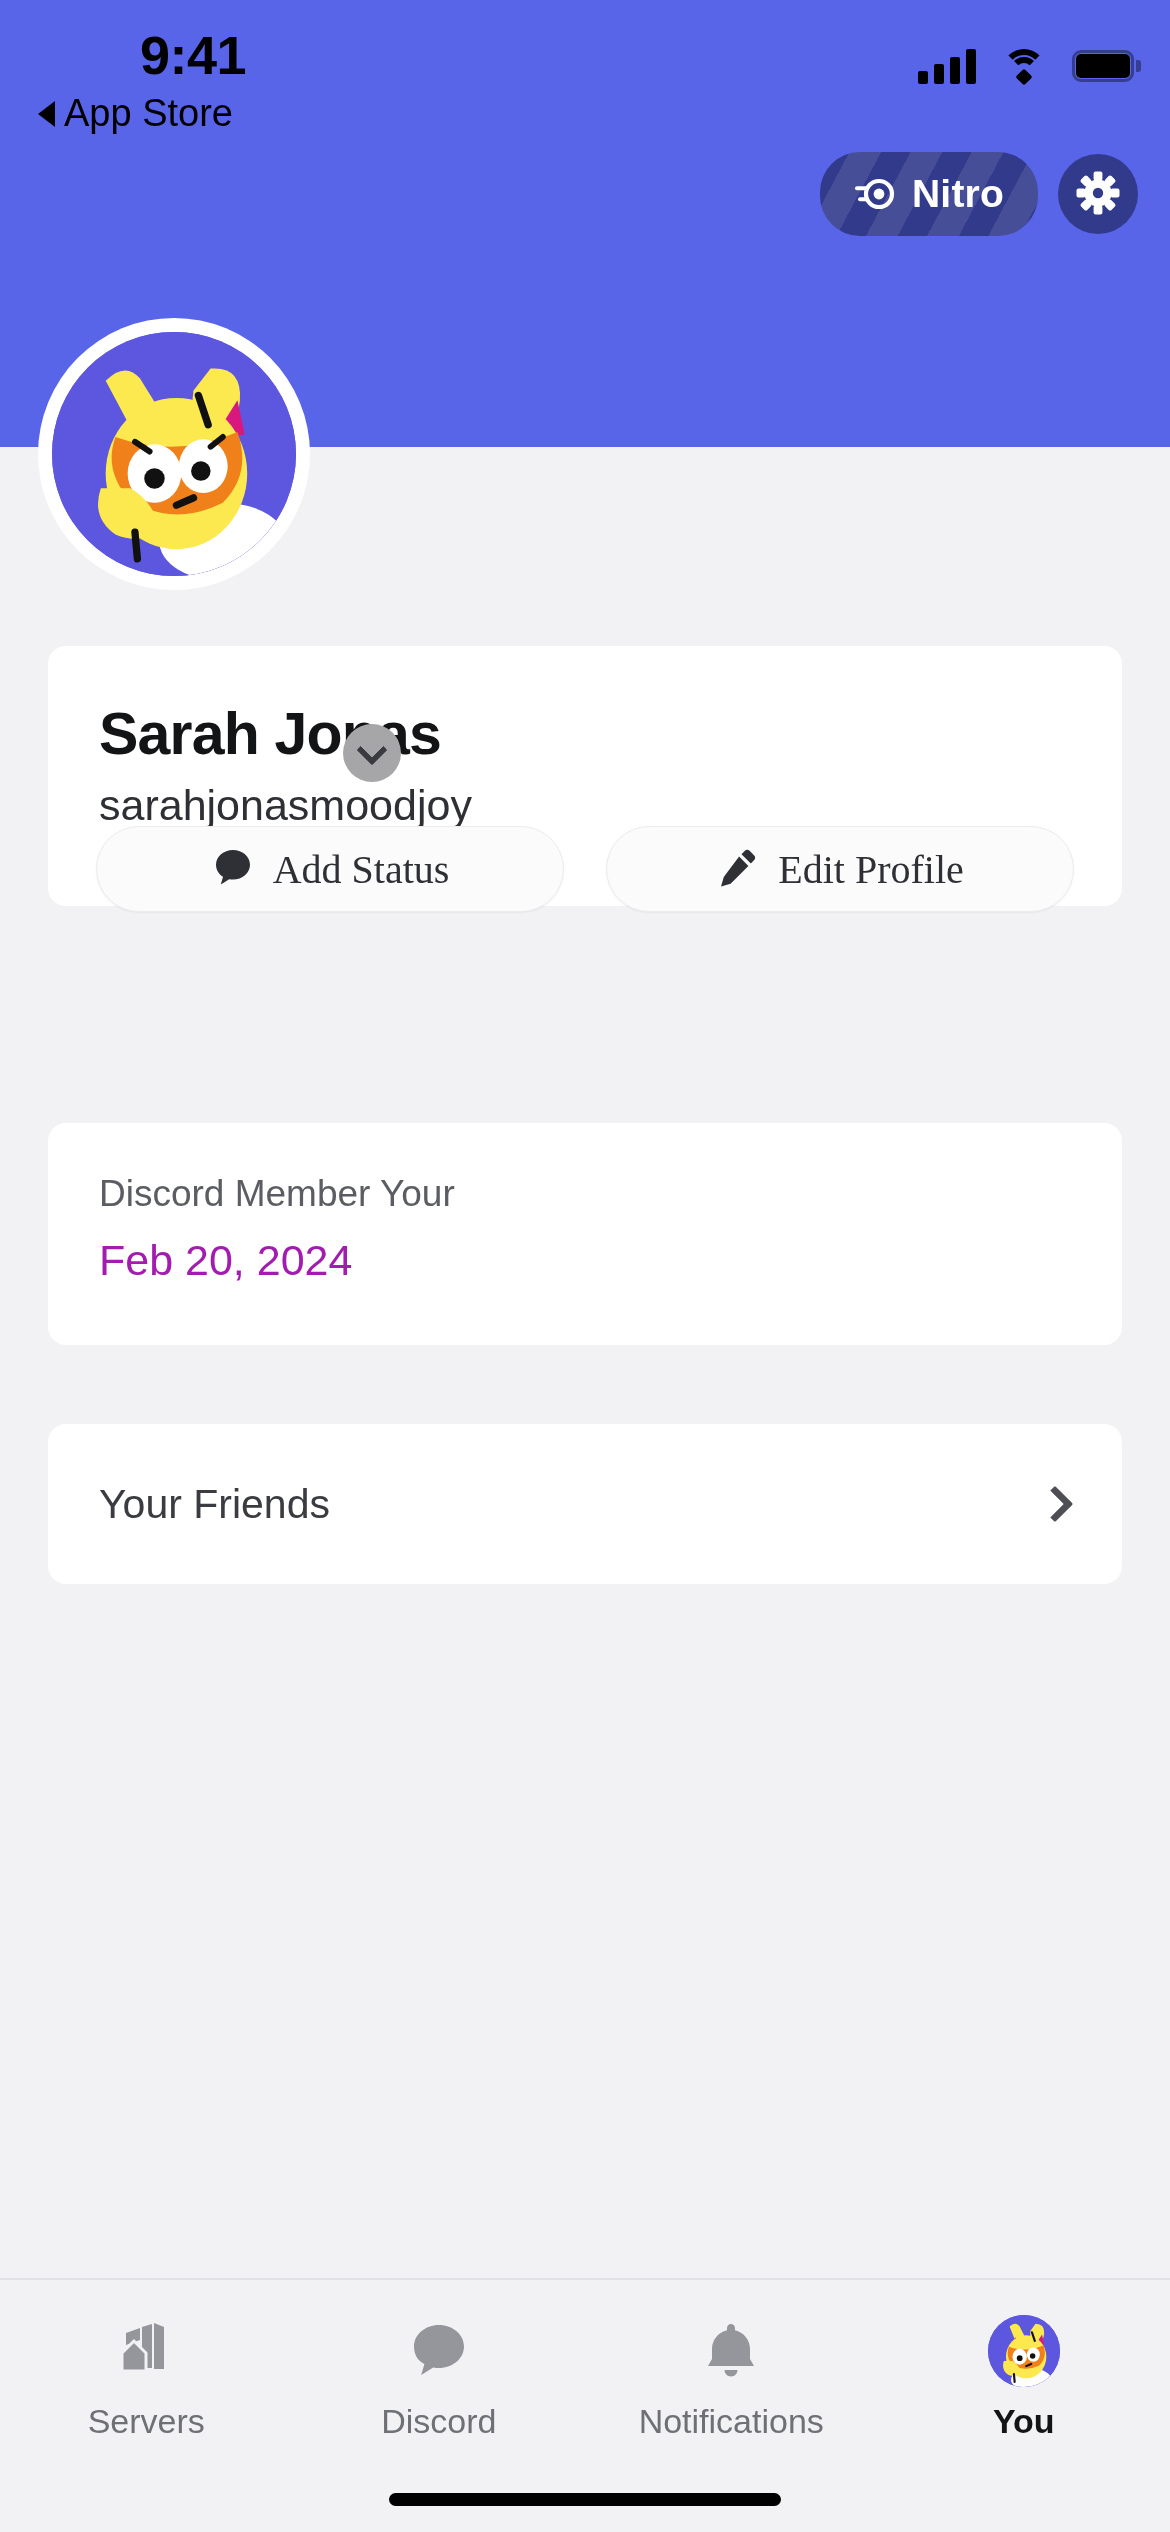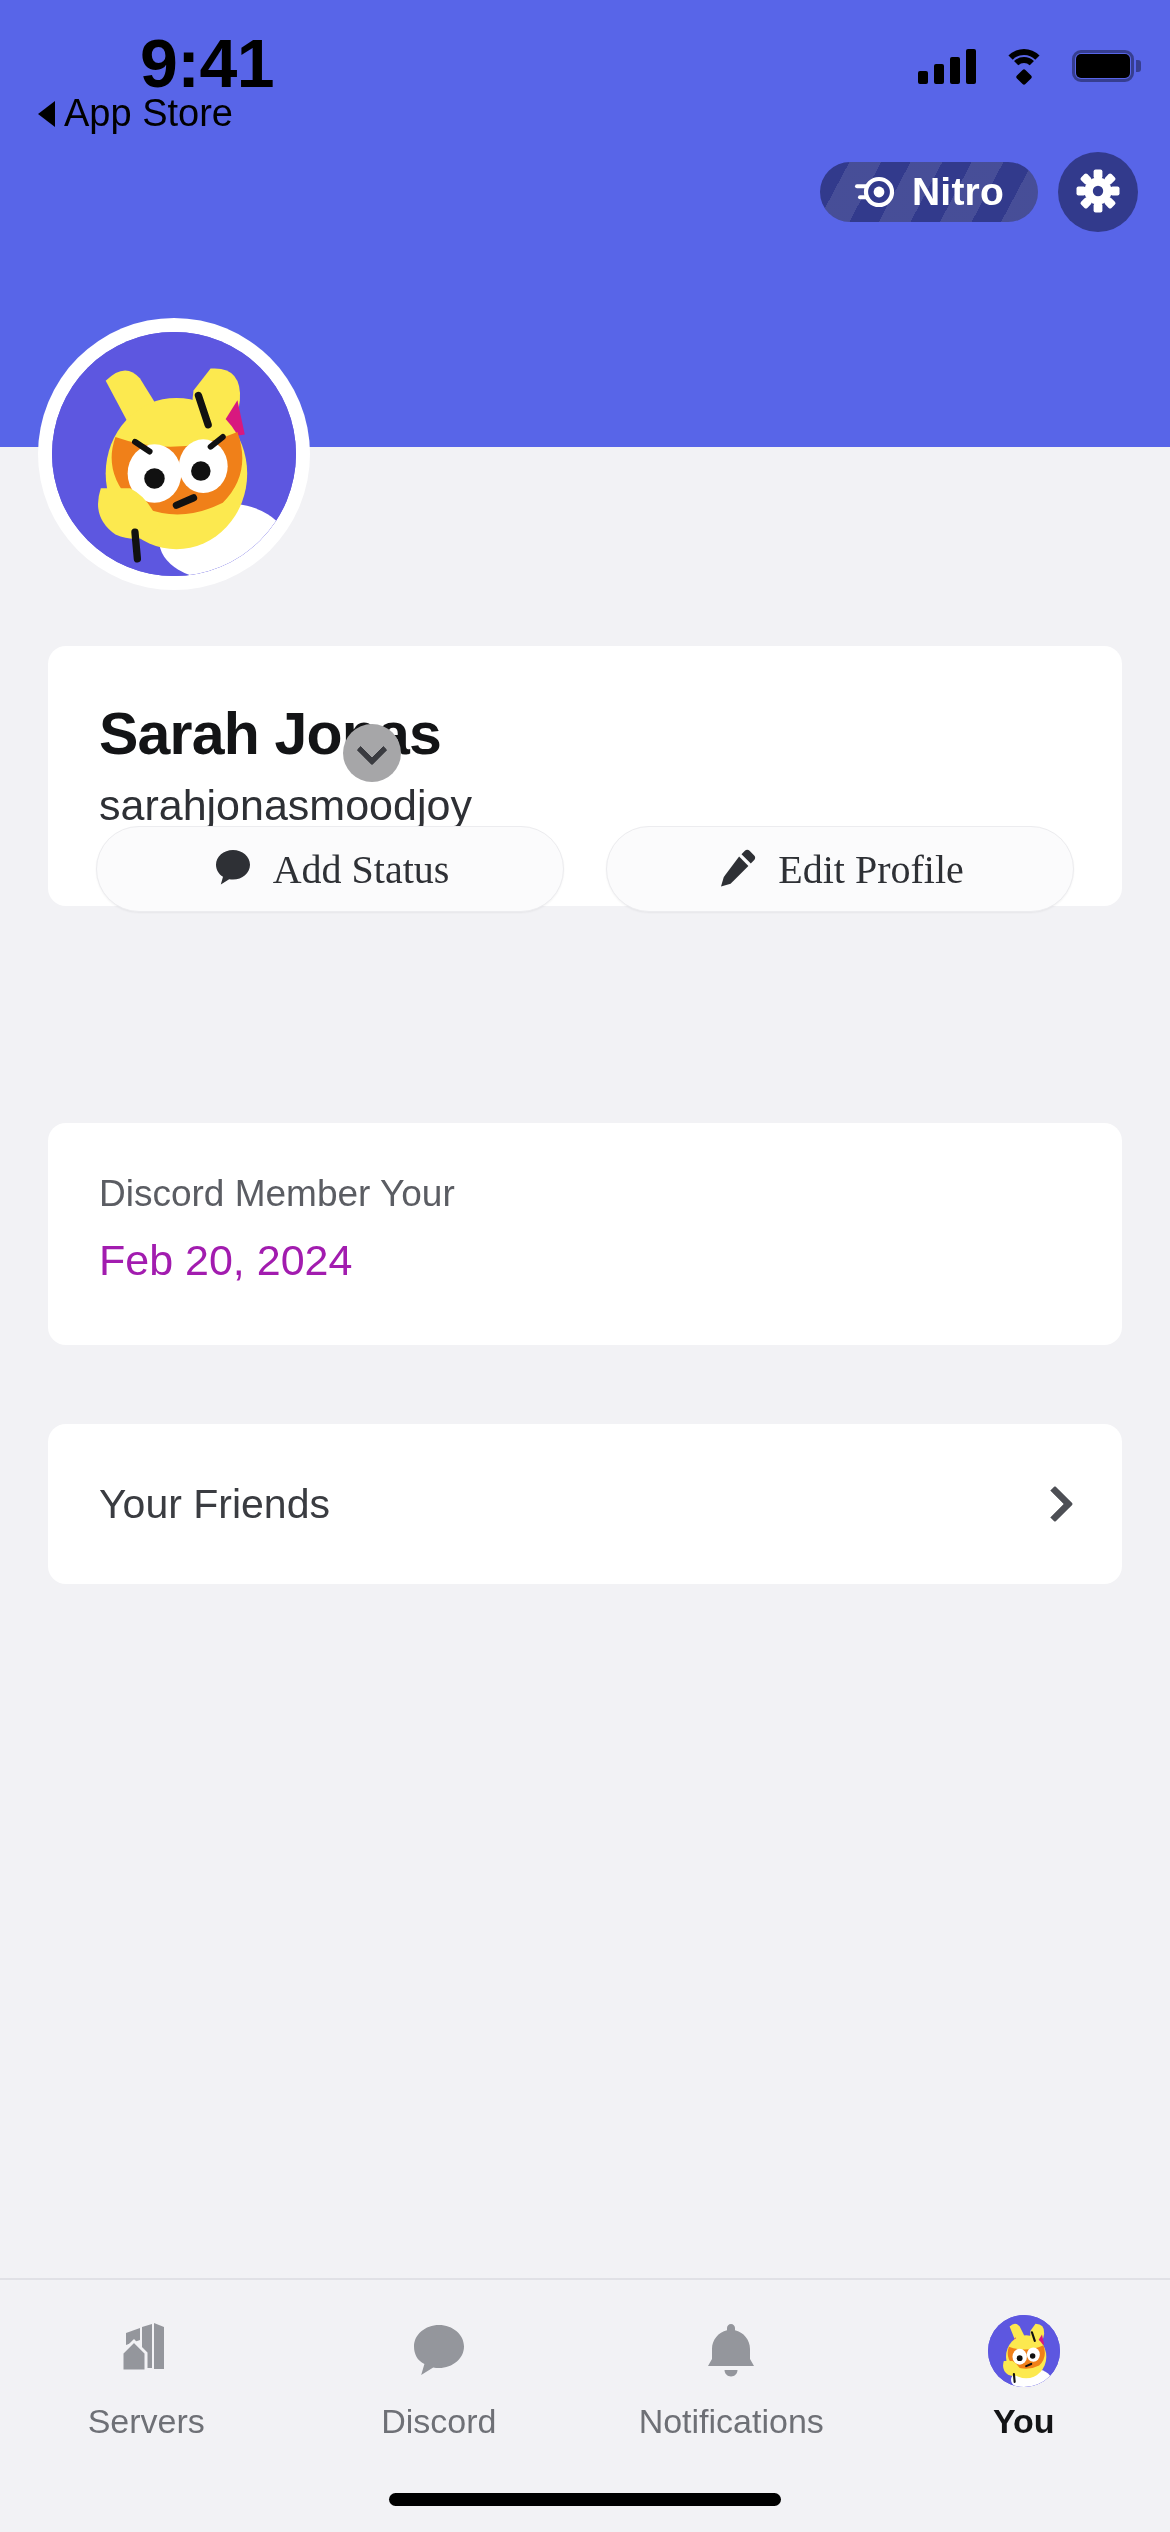--- a/index.html
+++ b/index.html
@@ -15,21 +15,21 @@
   
   .header {
     position:absolute; top:0; left:0; width:1170px; height:447px;
     background:#5865E8;
   }
   .statusbar {
     position:absolute; top:0; left:0; width:1170px; height:130px;
   }
   .sb-time {
     position:absolute; left:140px; top:24px;
-    font-size:68px; font-weight:bold; color:#000;
+    font-size:54px; font-weight:bold; color:#000;
     letter-spacing:-0.5px;
   }
   .sb-back {
     position:absolute; left:38px; top:92px;
     font-size:38px; color:#000; font-weight:400;
     display:flex; align-items:center; gap:9px;
   }
   .sb-back-tri {
     width:0;height:0;
     border-top:13px solid transparent;
@@ -72,21 +72,21 @@
     position:absolute; right:-7px; top:10px; width:5px; height:12px;
     background:rgba(0,0,0,.38); border-radius:0 3px 3px 0;
   }
 
   
   .hdr-actions {
     position:absolute; right:32px; top:152px;
     display:flex; align-items:center; gap:20px;
   }
   .nitro-btn {
-    position:relative; height:60px; padding:4px 34px;
+    position:relative; height:84px; padding:4px 34px;
     border-radius:40px; background:#323A8C;
     display:flex; align-items:center; gap:16px;
     overflow:hidden; cursor:pointer; border:none;
   }
   .nitro-stripes {
     position:absolute; inset:0; pointer-events:none;
     background:repeating-linear-gradient(
       118deg,
       rgba(255,255,255,0) 0px, rgba(255,255,255,0) 26px,
       rgba(255,255,255,.10) 26px, rgba(255,255,255,.10) 54px);

